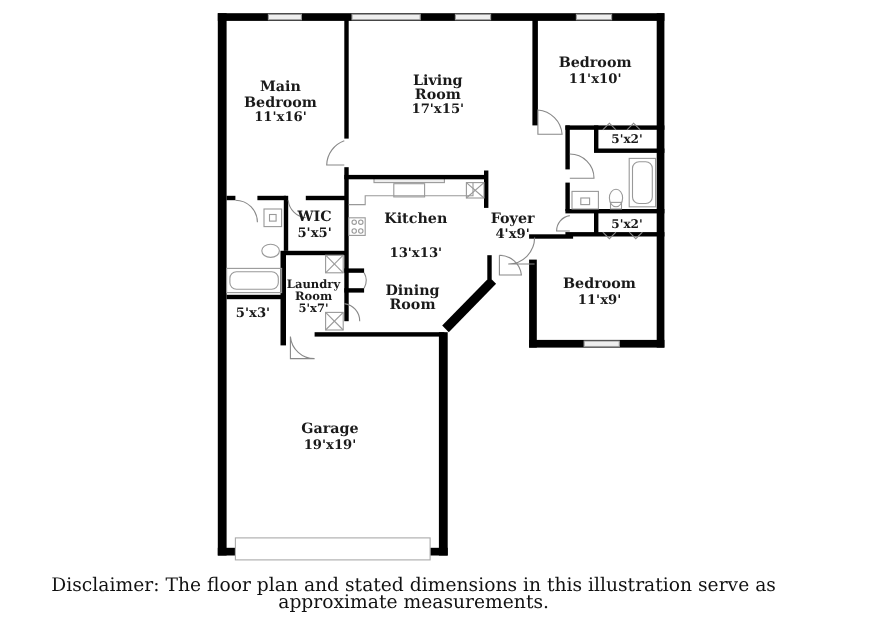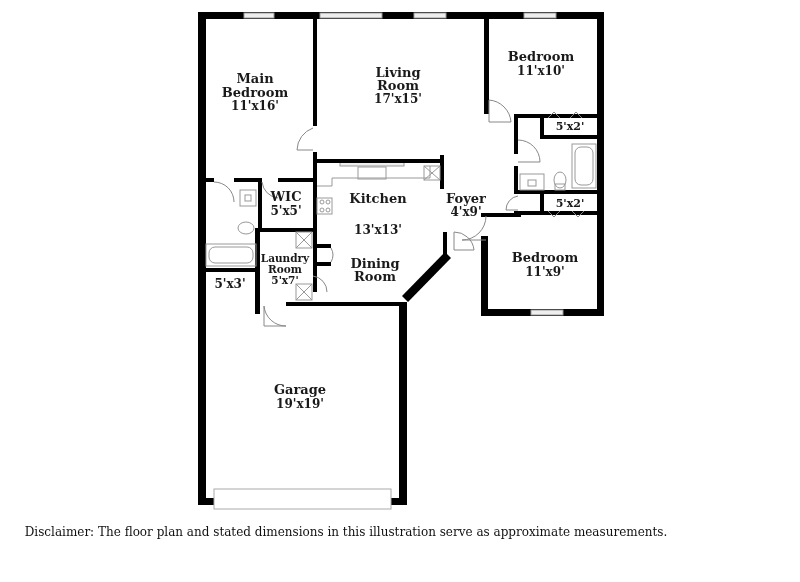--- a/index.html
+++ b/index.html
@@ -5,21 +5,21 @@
     html, body { margin: 0; padding: 0; background: #ffffff; }
     body { width: 800px; height: 582px; position: relative; overflow: hidden; }
     #plan { position: absolute; left: 0; top: 0; }
     .label { font-family: "DejaVu Serif", serif; font-weight: bold; fill: #1a1a1a; text-anchor: middle; }
     .wall { fill: #000; }
     .thin { stroke: #999; stroke-width: 1; fill: none; }
     .win { fill: #eeeeee; stroke: #999; stroke-width: 1; }
     .door { stroke: #888; stroke-width: 1; fill: none; }
     .disclaimer {
       position: absolute; left: 0; width: 692px; top: 524px; text-align: center;
-      font-family: "DejaVu Serif", serif; font-size: 12px; line-height: 16px; color: #111;
+      font-family: "DejaVu Serif", serif; font-size: 17px; line-height: 16px; color: #111; padding-left: 30px;
     }
   </style>
 </head>
 <body>
 
 <svg id="plan" width="800" height="582" viewBox="0 0 800 582" xmlns="http://www.w3.org/2000/svg">
 
   <g>
 
     <rect class="wall" x="198" y="12" width="406" height="7"></rect>

